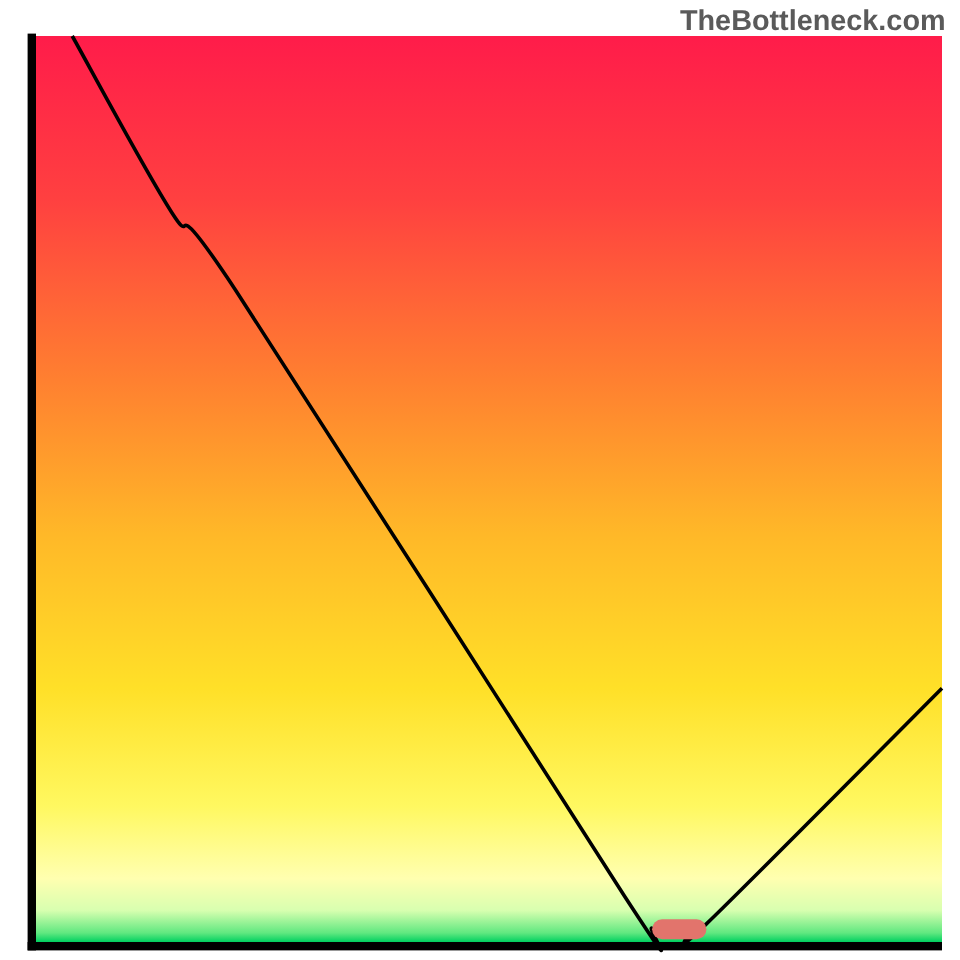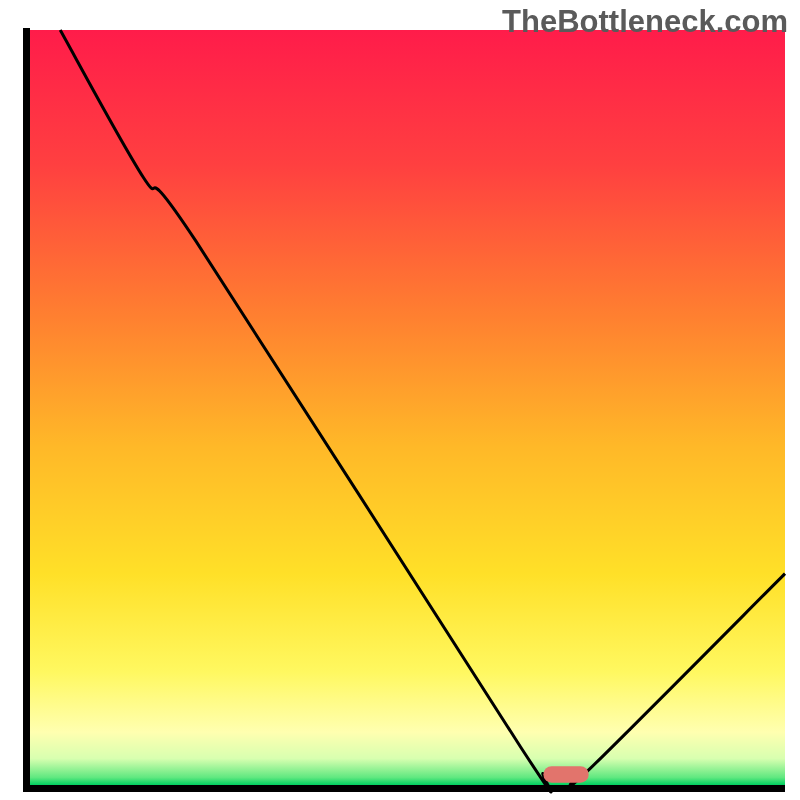--- a/index.html
+++ b/index.html
@@ -12,21 +12,21 @@
   }
   .chart-container {
     position: relative;
     width: 800px;
     height: 800px;
   }
   .watermark {
     position: absolute;
     top: 4px;
     right: 12px;
-    font-size: 31px;
+    font-size: 24px;
     font-weight: bold;
     color: #5a5a5a;
     z-index: 10;
     margin-left: 30px;
   }
   svg {
     display: block;
   }
 </style>
 </head>

